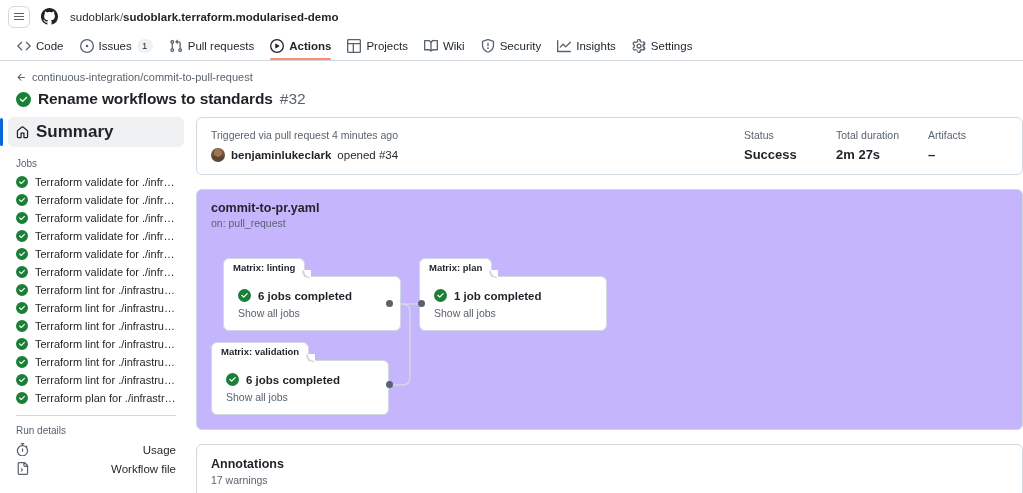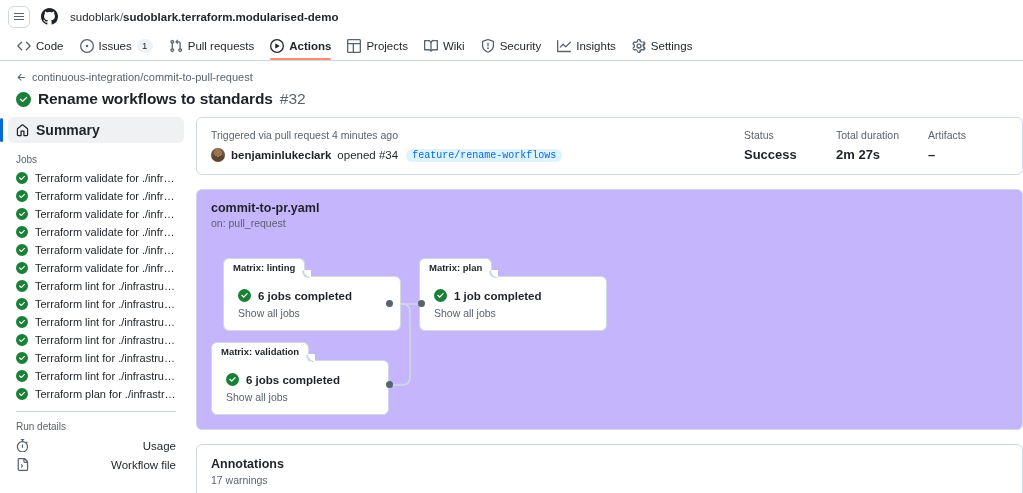--- a/index.html
+++ b/index.html
@@ -65,21 +65,21 @@
   .run-number { font-size: 15.5px; font-weight: 400; color: #59636e; }
 
   
   .body-split { display: flex; align-items: flex-start; }
 
   
   .sidebar { width: 196px; flex: 0 0 196px; padding: 0 12px 0 8px; }
   .side-summary {
     display: flex; align-items: center; gap: 7px;
     background: #f0f1f3; border-radius: 6px; padding: 5px 8px;
-    font-size: 14px; font-weight: 700; position: relative; cursor: pointer;
+    font-size: 17px; font-weight: 700; position: relative; cursor: pointer;
     margin-bottom: 9px;
   }
   .side-summary::before {
     content: ""; position: absolute; left: -8px; top: 1px; bottom: 1px;
     width: 3px; border-radius: 6px; background: #0969da;
   }
   .side-heading {
     font-size: 10px; color: #59636e; padding: 2px 8px 4px 8px; font-weight: 400;
   }
   .job-item {
@@ -413,21 +413,20 @@
 
     <div class="main-col">
 
       <div class="card meta-card">
         <div class="meta-left">
           <div class="meta-trigger">Triggered via pull request 4 minutes ago</div>
           <div class="meta-actor">
             <span class="avatar"></span>
             <span class="actor-name">benjaminlukeclark</span>
             <span>opened #34</span>
-            <span class="branch-badge">feature/rename-workflows</span>
           </div>
         </div>
         <div class="meta-col">
           <div class="k">Status</div>
           <div class="v">Success</div>
         </div>
         <div class="meta-col">
           <div class="k">Total duration</div>
           <div class="v">2m 27s</div>
         </div>

